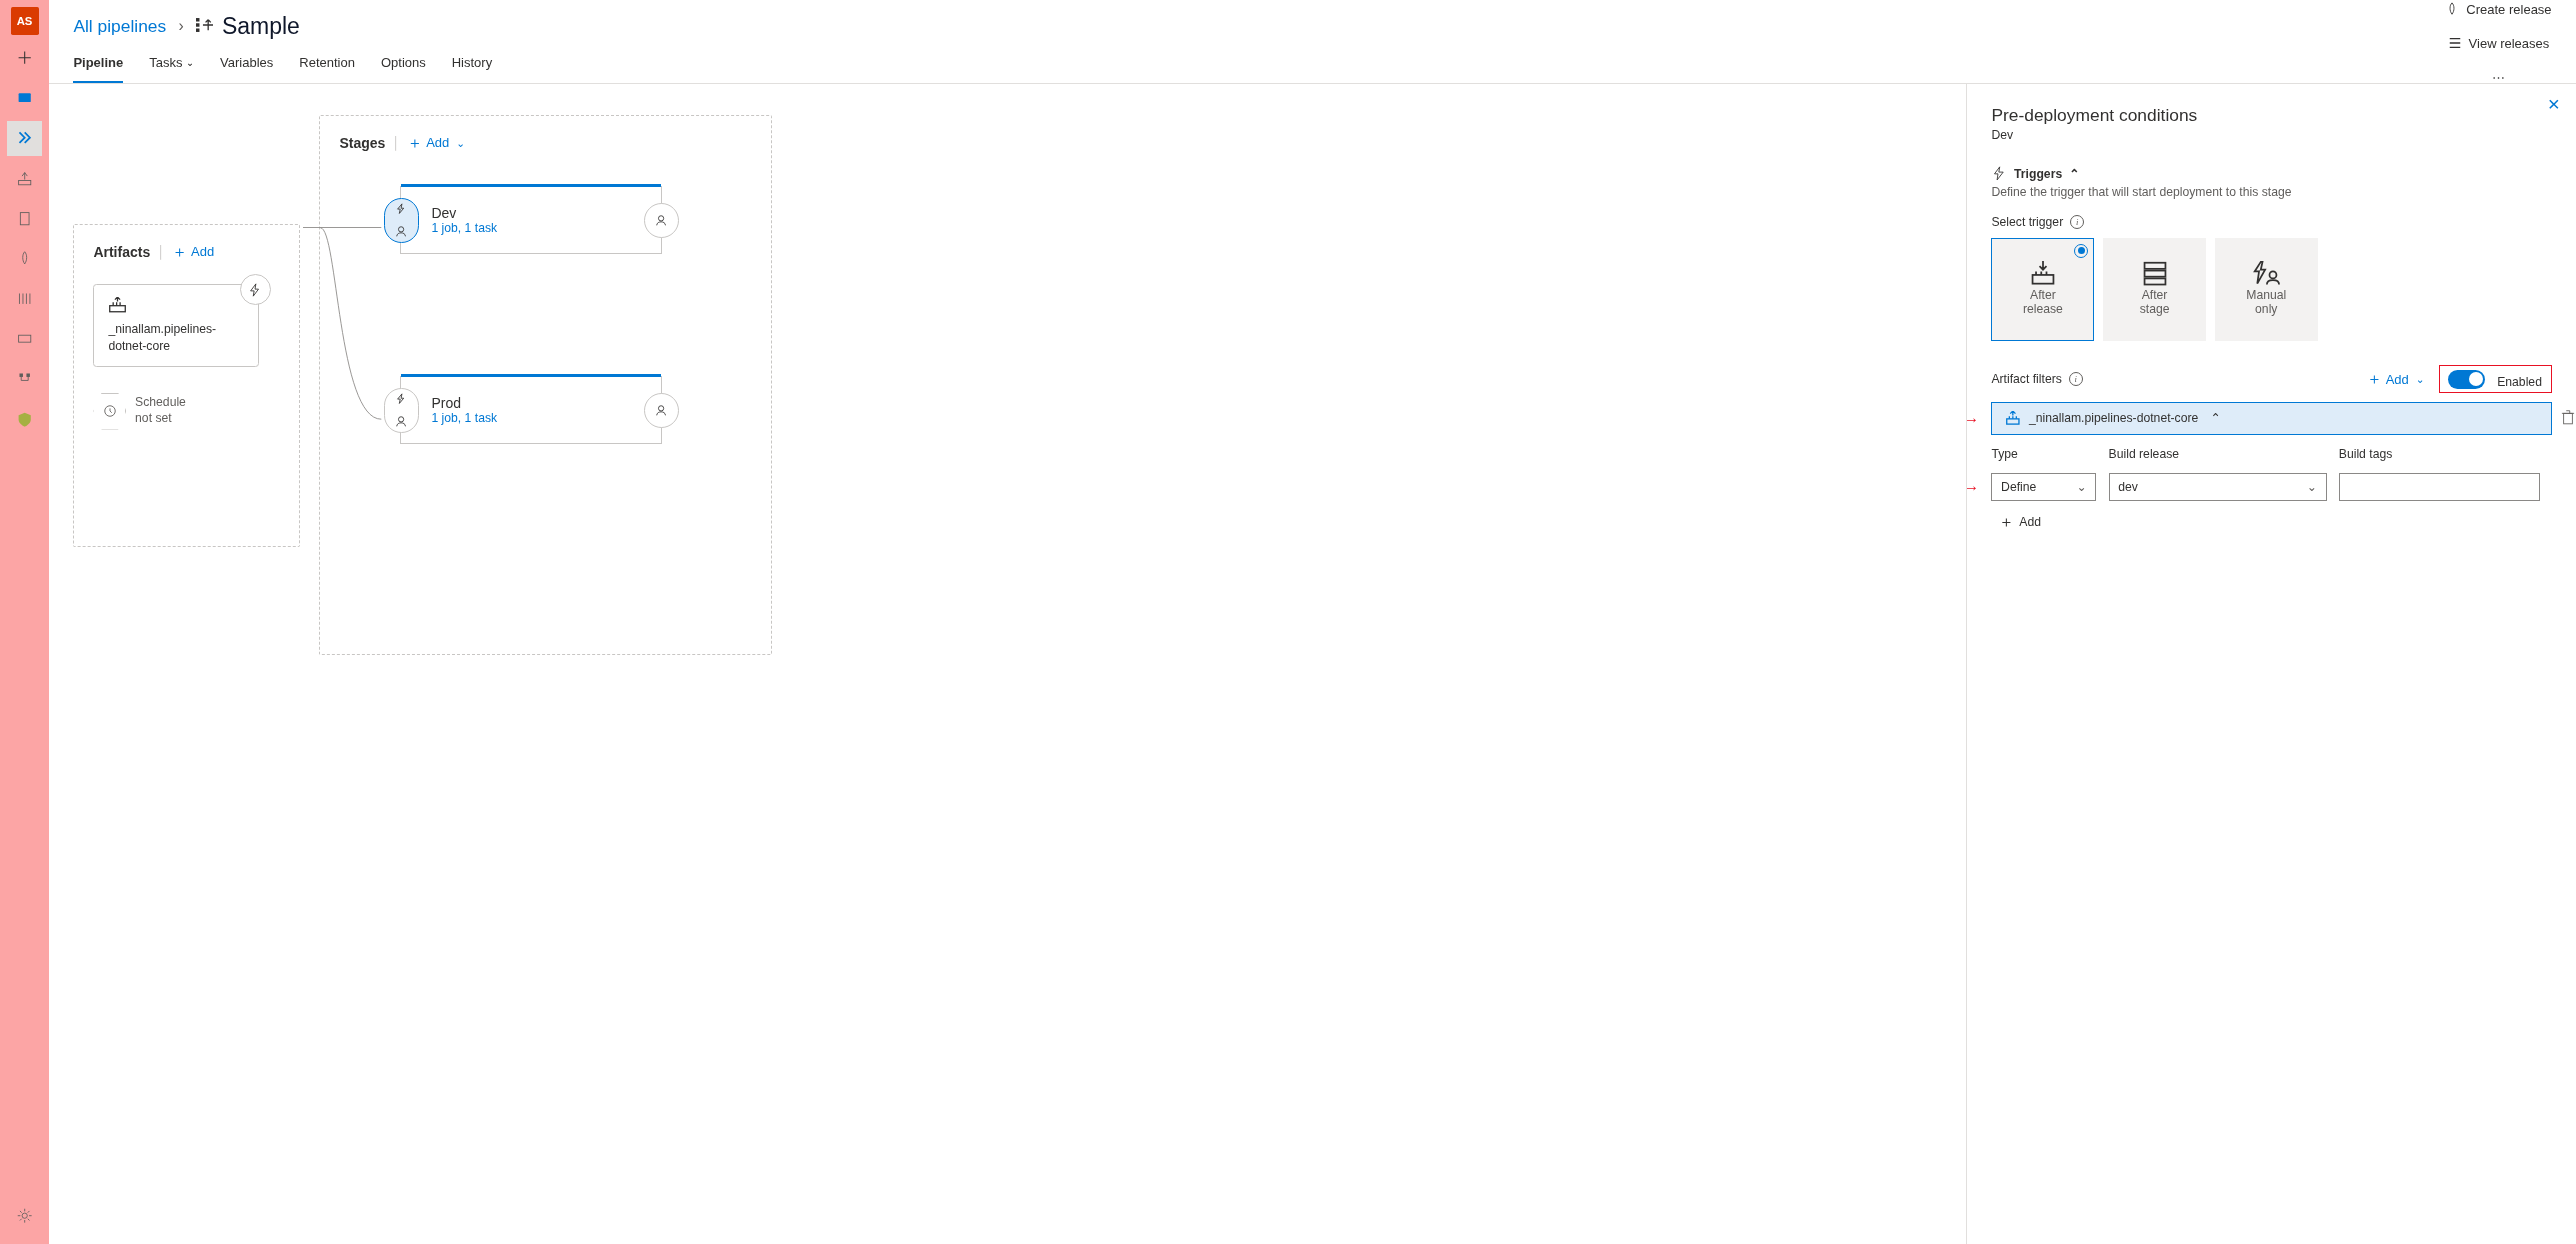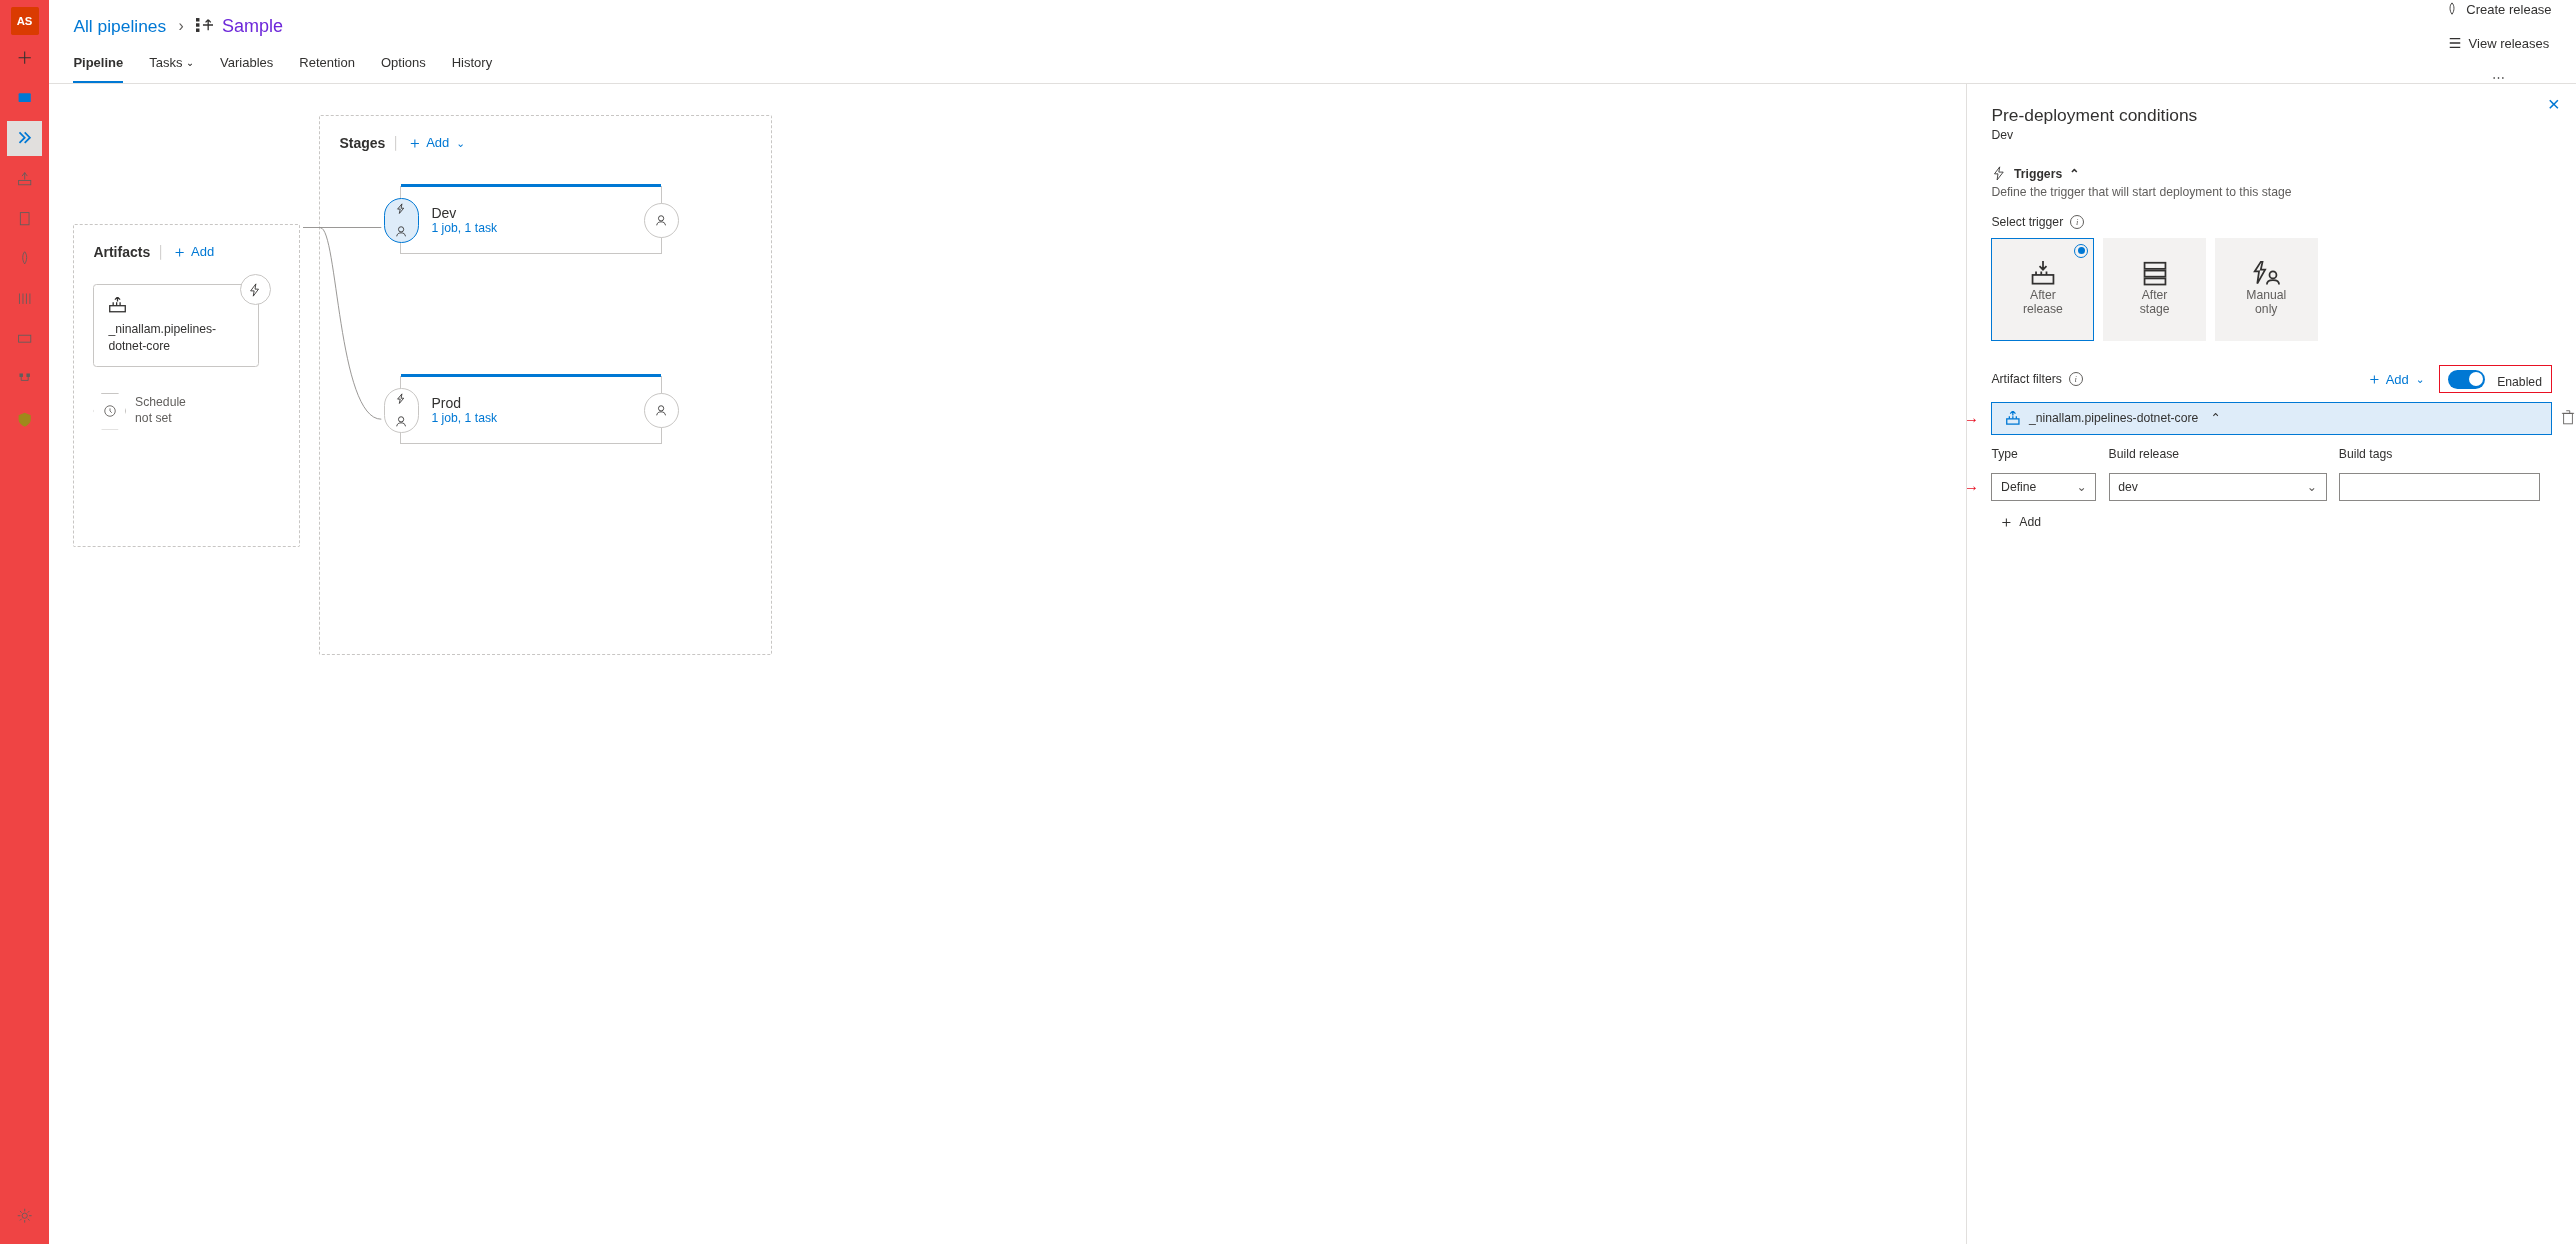--- a/index.html
+++ b/index.html
@@ -8,21 +8,21 @@
     font-family: "Segoe UI", -apple-system, sans-serif;
     font-size: 12.2px;
     color: #323130;
     background: #fff;
     overflow: hidden;
   }
   .left-rail {
     position: fixed;
     left: 0; top: 0; bottom: 0;
     width: 49px;
-    background: #ef4444;
+    background: #fca5a5;
     display: flex;
     flex-direction: column;
     align-items: center;
     padding-top: 7px;
     gap: 5.2px;
   }
   .rail-item {
     width: 35px; height: 35px;
     display: flex; align-items: center; justify-content: center;
     cursor: pointer;
@@ -46,21 +46,21 @@
   }
   .breadcrumb-row {
     display: flex;
     align-items: center;
     padding: 8.7px 24.4px 0 24.4px;
     height: 44px;
   }
   .breadcrumb-link { color: #0078d4; font-size: 17.4px; cursor: pointer; }
   .breadcrumb-sep { margin: 0 12.2px; color: #605e5c; font-size: 15.7px; }
   .breadcrumb-icon { margin-right: 8.7px; color: #323130; }
-  .breadcrumb-current { font-size: 18px; color: #6d28d9; }
+  .breadcrumb-current { font-size: 23px; color: #0f172a; }
   .top-actions { margin-left: auto; display: flex; align-items: center; gap: 19px; flex-direction: column; }
   .action-btn { display: flex; align-items: center; gap: 7px; cursor: pointer; font-size: 13px; }
   .action-btn.disabled { color: #a19f9d; cursor: default; }
   .tabs-row {
     display: flex;
     align-items: center;
     gap: 26px;
     padding: 0 24.4px;
     height: 40px;
     border-bottom: 0.9px solid #e1dfdd;

